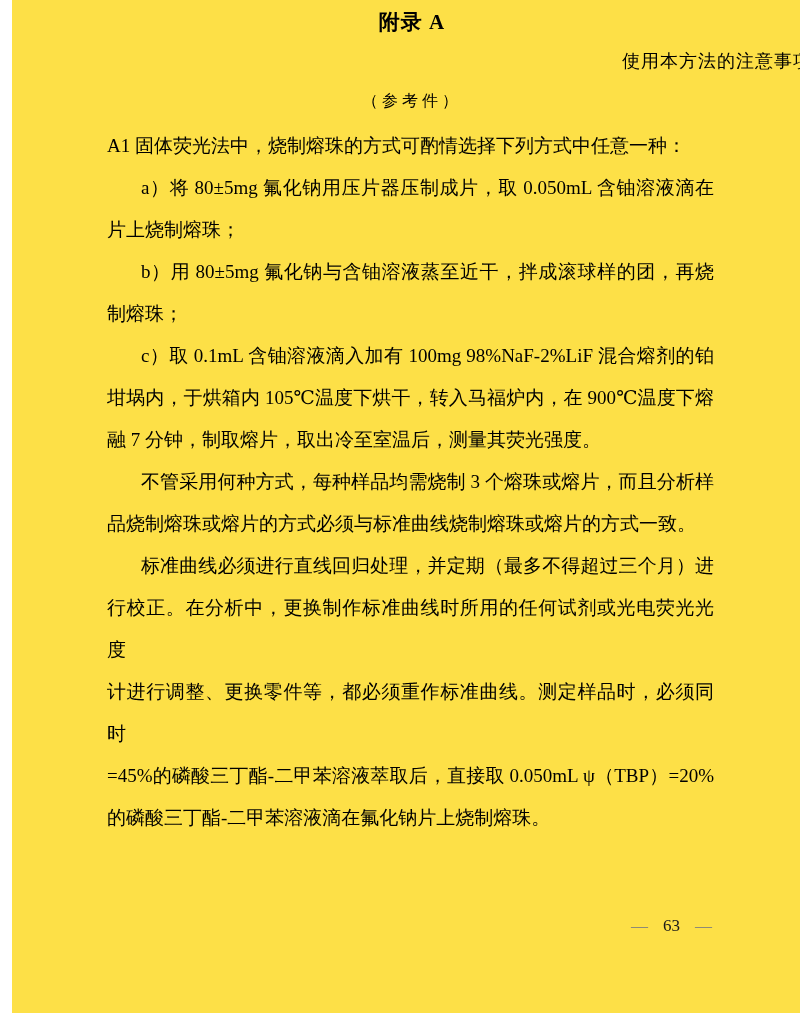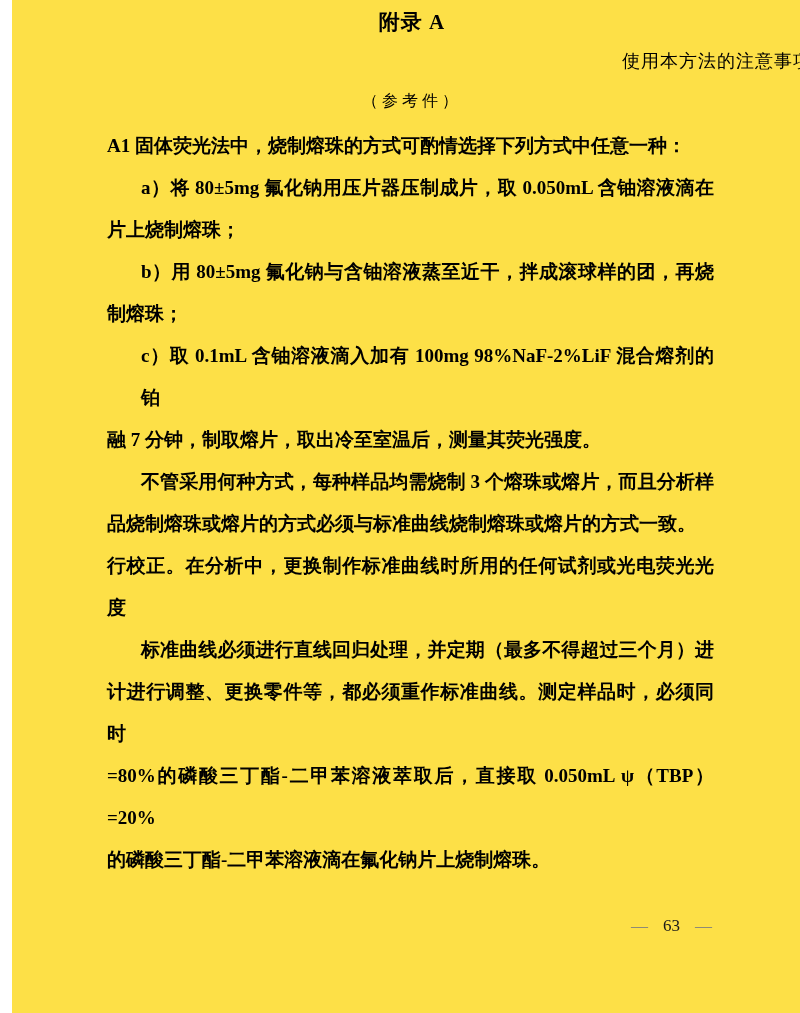--- a/index.html
+++ b/index.html
@@ -41,21 +41,20 @@
   .doc-body {
     margin-top: 5px;
     padding-left: 95px;
     padding-right: 98px;
   }
   .text-line {
     font-size: 19px;
     line-height: 42px;
     white-space: nowrap;
     text-align: left;
-    font-weight: bold;
   }
   .text-line.stretch {
     white-space: normal;
     text-align: justify;
     text-align-last: justify;
   }
   .text-line.indent {
     padding-left: 34px;
   }
   .page-footer {
@@ -86,27 +85,28 @@
     <div class="doc-note">（参考件）</div>
   </div>
 
   <div class="doc-body">
       <div class="text-line">A1 固体荧光法中，烧制熔珠的方式可酌情选择下列方式中任意一种：</div>
       <div class="text-line indent stretch">a）将 80±5mg 氟化钠用压片器压制成片，取 0.050mL 含铀溶液滴在</div>
       <div class="text-line">片上烧制熔珠；</div>
       <div class="text-line indent stretch">b）用 80±5mg 氟化钠与含铀溶液蒸至近干，拌成滚球样的团，再烧</div>
       <div class="text-line">制熔珠；</div>
       <div class="text-line indent stretch">c）取 0.1mL 含铀溶液滴入加有 100mg 98%NaF-2%LiF 混合熔剂的铂</div>
+      <div class="text-line stretch">坩埚内，于烘箱内 105℃温度下烘干，转入马福炉内，在 900℃温度下熔</div>
       <div class="text-line">融 7 分钟，制取熔片，取出冷至室温后，测量其荧光强度。</div>
       <div class="text-line indent stretch">不管采用何种方式，每种样品均需烧制 3 个熔珠或熔片，而且分析样</div>
       <div class="text-line">品烧制熔珠或熔片的方式必须与标准曲线烧制熔珠或熔片的方式一致。</div>
+      <div class="text-line indent stretch">标准曲线必须进行直线回归处理，并定期（最多不得超过三个月）进</div>
       <div class="text-line stretch">行校正。在分析中，更换制作标准曲线时所用的任何试剂或光电荧光光度</div>
-      <div class="text-line indent stretch">标准曲线必须进行直线回归处理，并定期（最多不得超过三个月）进</div>
       <div class="text-line stretch">计进行调整、更换零件等，都必须重作标准曲线。测定样品时，必须同时</div>
-      <div class="text-line stretch">=80%的磷酸三丁酯-二甲苯溶液萃取后，直接取 0.050mL ψ（TBP）=20%</div>
+      <div class="text-line stretch">=45%的磷酸三丁酯-二甲苯溶液萃取后，直接取 0.050mL ψ（TBP）=20%</div>
       <div class="text-line">的磷酸三丁酯-二甲苯溶液滴在氟化钠片上烧制熔珠。</div>
     </div>
 
   <div class="page-footer">
     <span class="footer-dash">—</span><span class="page-number">63</span><span class="footer-dash">—</span>
   </div>
 
 </div>
 
 </body></html>

